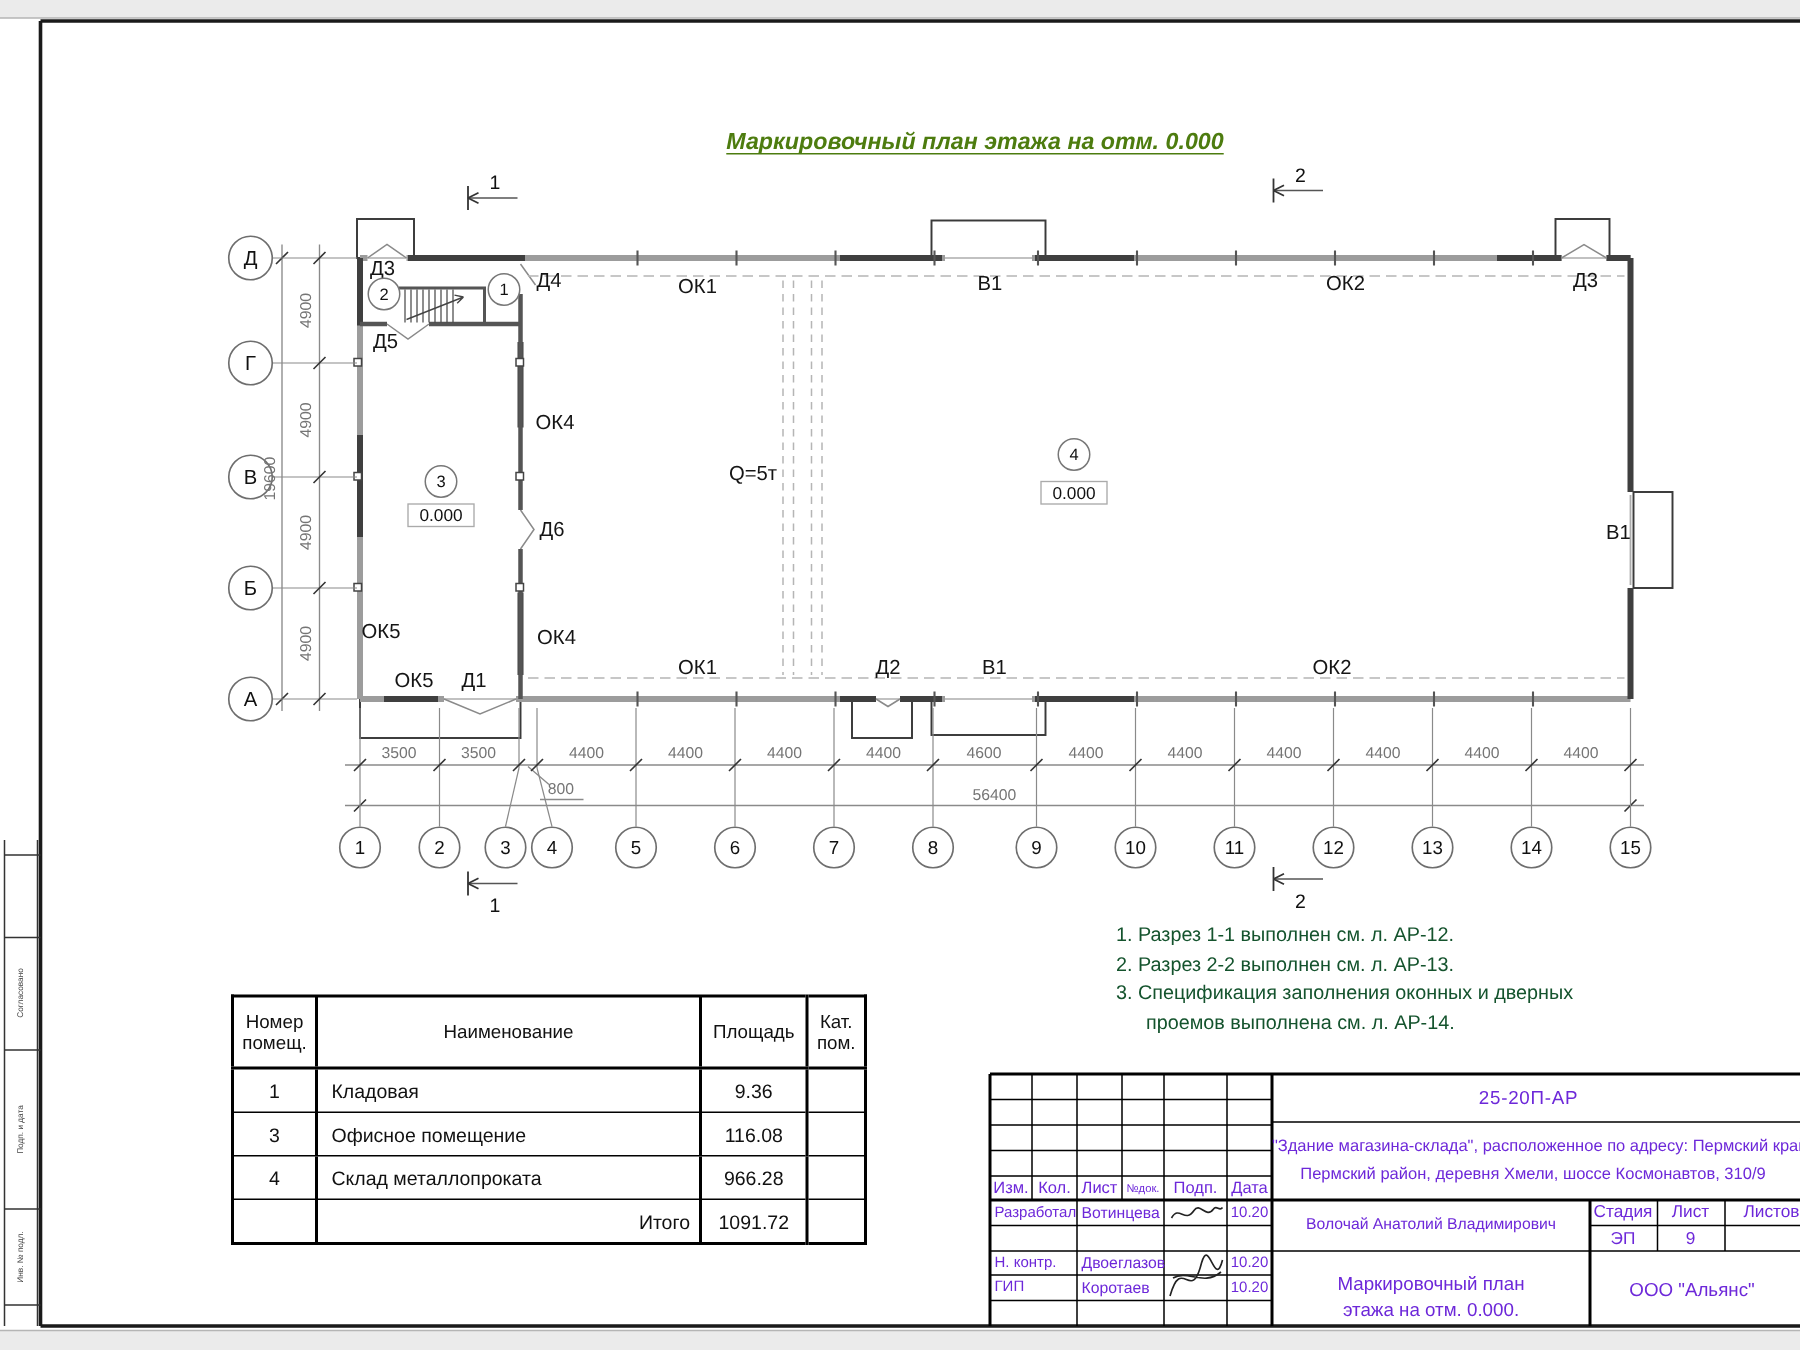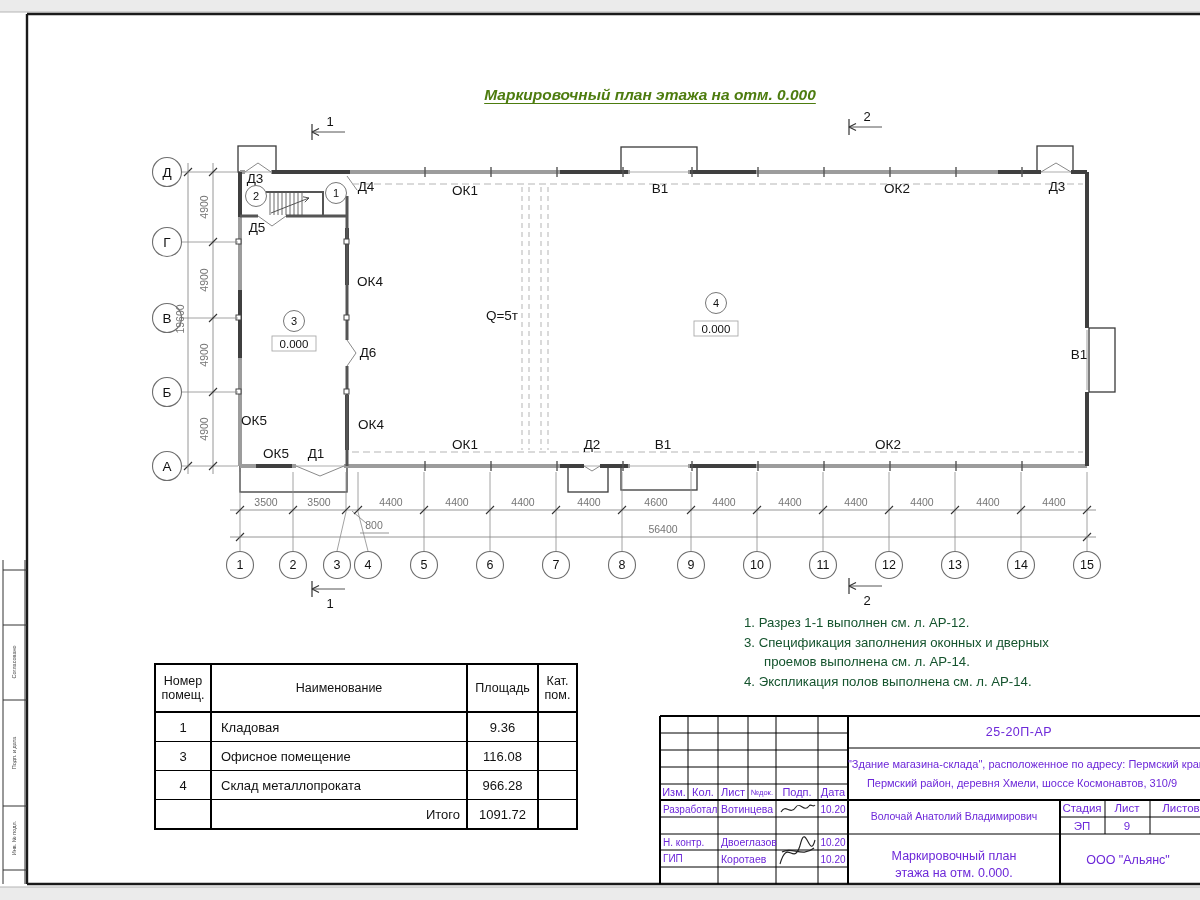--- a/index.html
+++ b/index.html
@@ -338,22 +338,22 @@
         <td style="border-left:none;"></td>
         <td class="tot">Итого</td>
         <td>1091.72</td>
         <td></td>
       </tr>
     </tbody>
   </table>
 
   <div class="abs notes" style="left:744px;top:613px;width:345px;" id="notes-list">
       <div class="note">1. Разрез 1-1 выполнен см. л. АР-12.</div>
+      <div class="note">2. Разрез 2-2 выполнен см. л. АР-13.</div>
       <div class="note">3. Спецификация заполнения оконных и дверных<br>проемов выполнена см. л. АР-14.</div>
-      <div class="note">4. Экспликация полов выполнена см. л. АР-14.</div>
     </div>
 
   <div class="st ctr" style="left:1019px;top:732px;font-size:12.5px;letter-spacing:0.5px;">25-20П-АР</div>
   <div class="st ctr" style="left:1028px;top:764px;font-size:11px;">"Здание магазина-склада", расположенное по адресу: Пермский край,</div>
   <div class="st ctr" style="left:1022px;top:783px;font-size:11px;">Пермский район, деревня Хмели, шоссе Космонавтов, 310/9</div>
   <div class="st ctr" style="left:954px;top:816px;font-size:10.5px;">Волочай Анатолий Владимирович</div>
   <div class="st ctr" style="left:1082px;top:808px;font-size:11.5px;">Стадия</div>
   <div class="st ctr" style="left:1127px;top:808px;font-size:11.5px;">Лист</div>
   <div class="st ctr" style="left:1181px;top:808px;font-size:11.5px;">Листов</div>
   <div class="st ctr" style="left:1082px;top:826px;font-size:11.5px;">ЭП</div>

